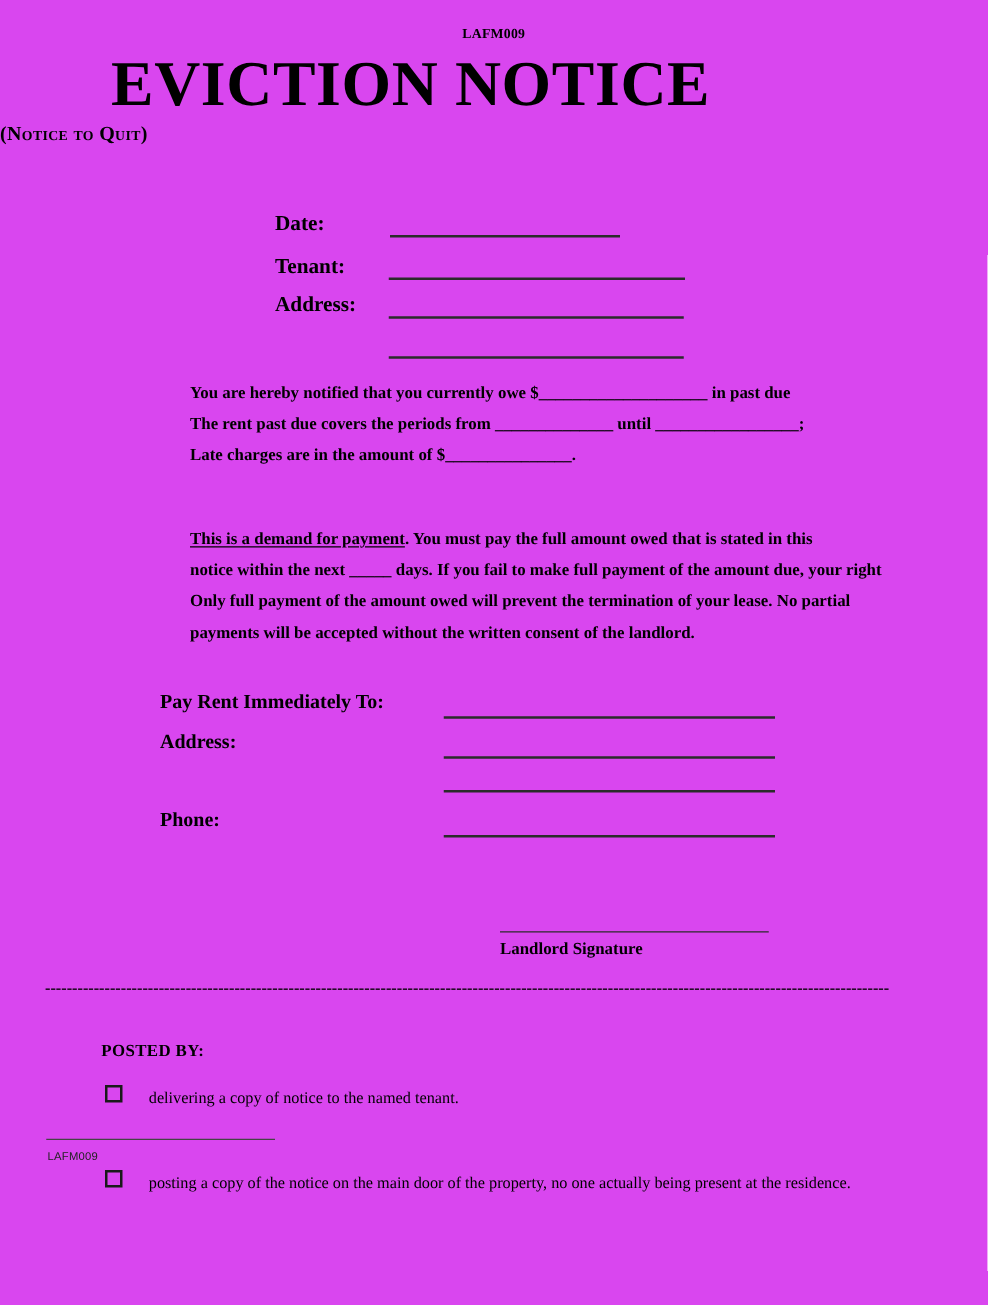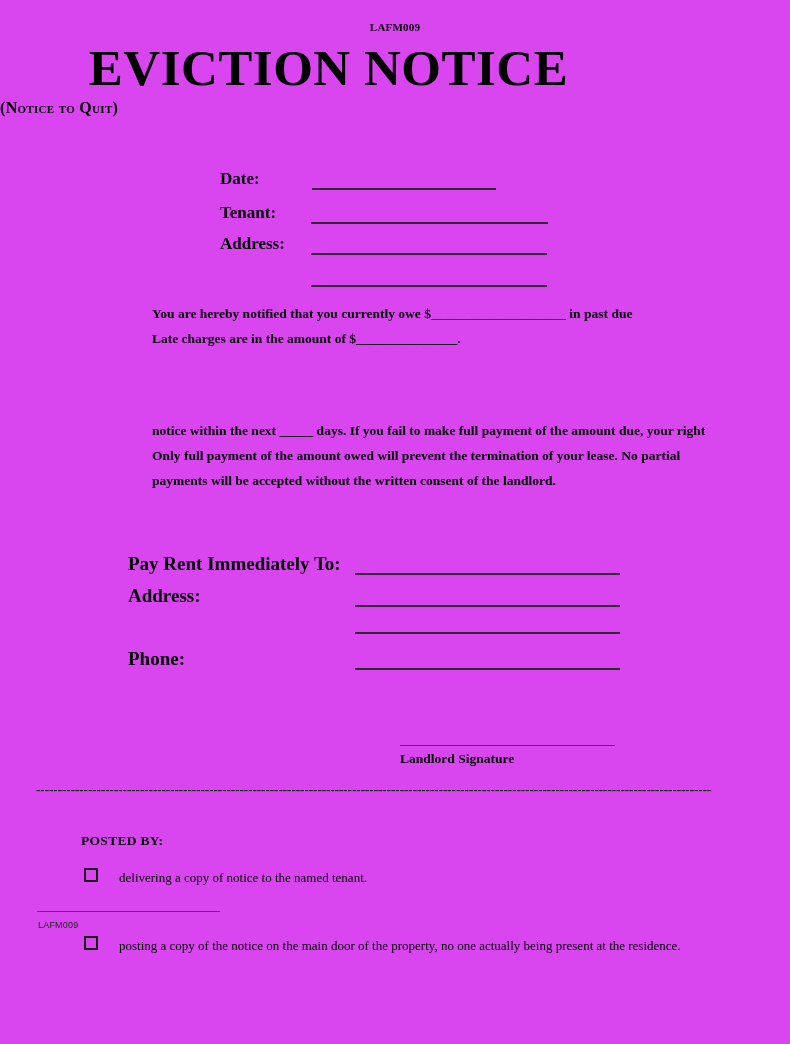--- a/index.html
+++ b/index.html
@@ -87,21 +87,21 @@
   .body-block .ln { white-space: nowrap; }
   .u-line {
     text-decoration: underline;
     text-underline-offset: 1.5px;
   }
 
   
   .pay-label {
     position: absolute;
     left: 128px;
-    font-size: 19px;
+    font-size: 16px;
     font-weight: bold;
     white-space: nowrap;
   }
   .pay-rule {
     position: absolute;
     left: 355px;
     width: 265px;
     border-bottom: 2px solid #2b2b2b;
     height: 0;
   }
@@ -208,24 +208,26 @@
     <span class="field-label">Address:</span>
     <span class="field-rule" style="left:91px; top:19px; width:236px;"></span>
   </div>
 
   <div class="field-row" style="top:266px;">
     <span class="field-rule" style="left:91px; top:19px; width:236px;"></span>
   </div>
 
   <div class="body-block" style="top:301px;">
     <div class="ln">You are hereby notified that you currently owe $____________________ in past due</div>
+    <div class="ln">The rent past due covers the periods from ______________ until _________________;</div>
     <div class="ln">Late charges are in the amount of $_______________.</div>
   </div>
 
   <div class="body-block" style="top:418px;">
+    <div class="ln"><span class="u-line">This is a demand for payment</span><span>.  You must pay the full amount owed that is stated in this</span></div>
     <div class="ln">notice within the next _____ days.  If you fail to make full payment of the amount due, your right</div>
     <div class="ln">Only full payment of the amount owed will prevent the termination of your lease.  No partial</div>
     <div class="ln">payments will be accepted without the written consent of the landlord.</div>
   </div>
 
   <div class="pay-label" style="top:553px;">Pay Rent Immediately To:</div>
   <div class="pay-rule" style="top:573px;"></div>
 
   <div class="pay-label" style="top:585px;">Address:</div>
   <div class="pay-rule" style="top:605px;"></div>

